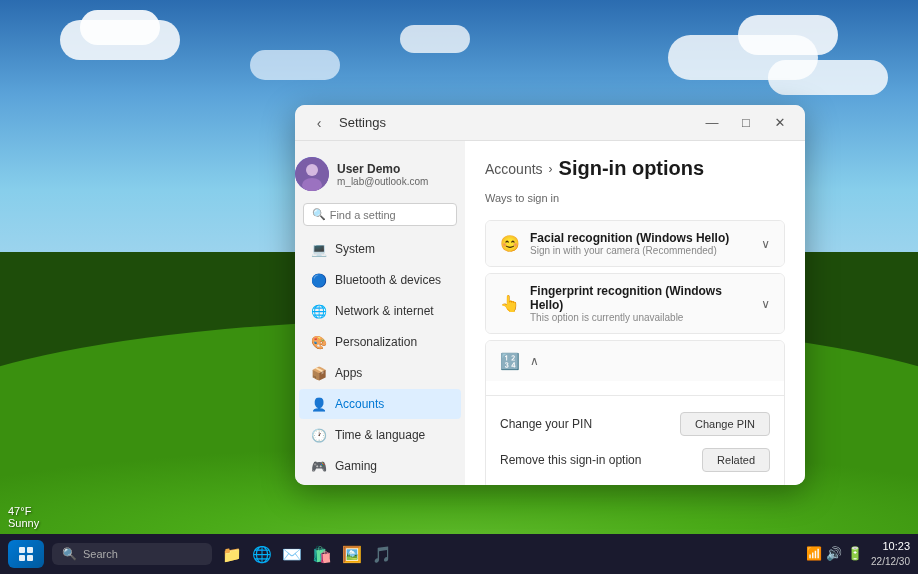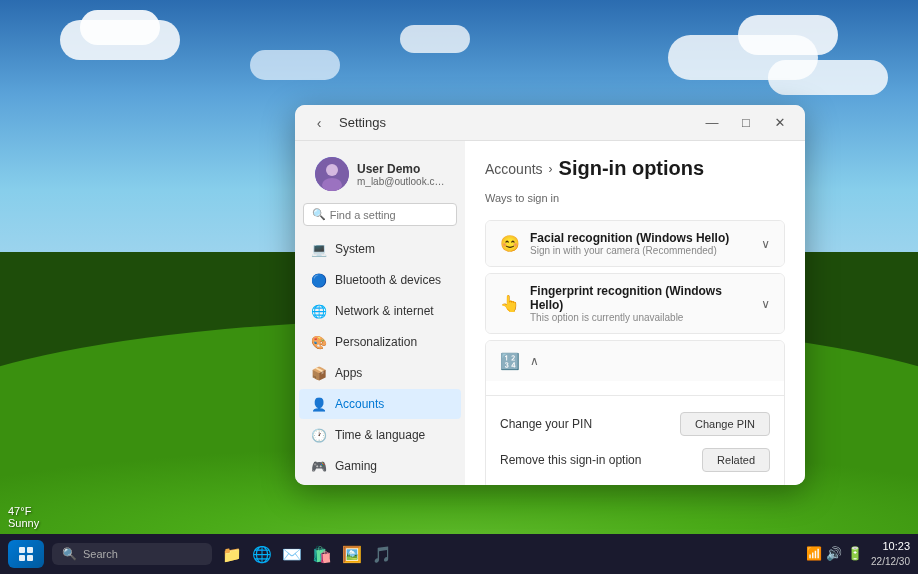--- a/index.html
+++ b/index.html
@@ -186,21 +186,21 @@
       width: 170px;
       background: #f3f3f3;
       padding: 8px 0;
       flex-shrink: 0;
       overflow-y: auto;
     }
 
     .user-profile {
       display: flex;
       align-items: center;
-      padding: 8px 20px;
+      padding: 8px 0;
       gap: 8px;
       margin-bottom: 4px;
     }
 
     .avatar {
       width: 34px;
       height: 34px;
       border-radius: 50%;
       background: linear-gradient(135deg, #667eea, #764ba2);
       display: flex;

